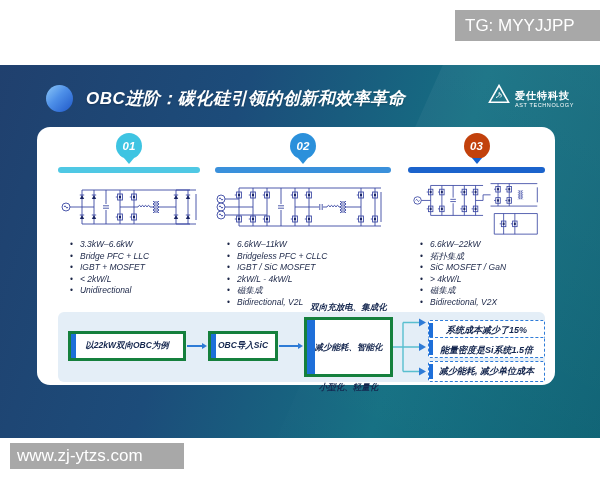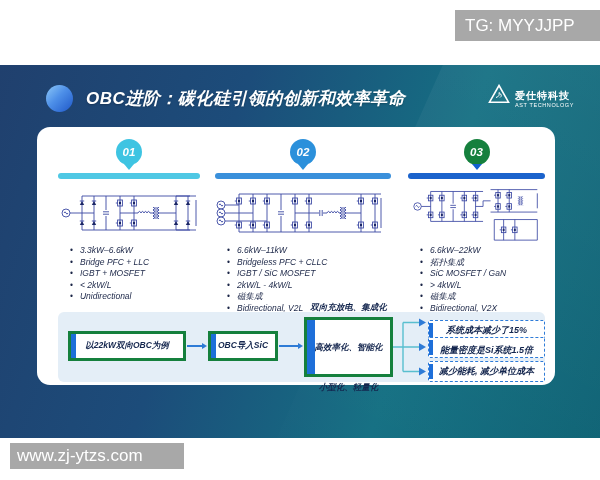--- a/index.html
+++ b/index.html
@@ -21,27 +21,27 @@
   .s-title{margin-left:13px;font-size:17px;font-weight:700;font-style:italic;color:#fff;
          letter-spacing:0.5px;text-shadow:0 1px 2px rgba(0,0,0,0.25);white-space:nowrap;}
   .company{position:absolute;right:26px;top:15px;display:flex;align-items:center;gap:5px;color:#fff;}
   .company .txt{display:flex;flex-direction:column;line-height:1.1;margin-top:10px;}
   .company .cn{font-size:10px;font-weight:700;letter-spacing:1px;}
   .company .en{font-size:5.5px;letter-spacing:0.6px;margin-top:1px;}
   
   .card{position:absolute;left:37px;top:62px;width:518px;height:258px;background:#fff;border-radius:13px;}
   .col{position:absolute;top:6px;}
   .col1{left:21px;width:142px;} .col2{left:178px;width:176px;} .col3{left:371px;width:137px;}
-  .pin{width:26px;height:26px;border-radius:50%;margin:6px auto;position:relative;color:#fff;
+  .pin{width:26px;height:26px;border-radius:50%;margin:0 auto;position:relative;color:#fff;
        font-size:11.5px;font-weight:700;font-style:italic;display:flex;align-items:center;justify-content:center;}
   .pin::after{content:"";position:absolute;left:50%;bottom:-5px;transform:translateX(-50%);
        border-left:5px solid transparent;border-right:5px solid transparent;}
   .s1 .pin{background:#3EC4E2;} .s1 .pin::after{border-top:6px solid #3EC4E2;}
   .s2 .pin{background:#2B90DB;} .s2 .pin::after{border-top:6px solid #2B90DB;}
-  .s3 .pin{background:#15803d;} .s3 .pin::after{border-top:6px solid #1360CE;}
+  .s3 .pin{background:#c2410c;} .s3 .pin::after{border-top:6px solid #1360CE;}
   .bar{height:6px;border-radius:3px;margin-top:8px;}
   .s1 .bar{background:#4FC8E4;} .s2 .bar{background:#3A90DB;} .s3 .bar{background:#1B63CC;}
   .circuit{display:block;margin-top:5px;width:100%;height:58px;color:#1B2666;}
   ul.bullets{margin:3px 0 0 0;padding:0 0 0 12px;list-style:none;}
   ul.bullets li{font-size:8.5px;font-style:italic;font-weight:400;color:#1C2748;line-height:11.5px;white-space:nowrap;}
   ul.bullets li::before{content:"•";margin-right:7px;font-style:normal;}
   
   .flow{position:absolute;left:21px;top:185px;width:487px;height:70px;background:#E4EEF7;border-radius:6px;}
   .fbox{position:absolute;background:#fff;border:3px solid #15803d;box-sizing:border-box;
         display:flex;align-items:center;justify-content:center;text-align:center;
@@ -248,21 +248,21 @@
         </div>
         <div class="harrow a1"></div>
         <div class="fbox f2">
           <span class="accent"></span>
           <span>OBC导入SiC</span>
         </div>
         <div class="harrow a2"></div>
         <div class="fbox f3">
           <span class="accent"></span>
           <span>双向充放电、集成化</span>
-          <span>高效率化、智能化</span>
+          <span>减少能耗、智能化</span>
           <span>小型化、轻量化</span>
         </div>
         <svg class="connector" viewBox="0 0 40 70">
           <g stroke="#59BFCF" stroke-width="1.4" fill="none">
             <path d="M0,35 H10 M10,10.5 V59.5 M10,10.5 H26 M10,35 H26 M10,59.5 H26"></path>
           </g>
           <path d="M26,6.5 l7,4 -7,4 Z" fill="#2E7BD6"></path>
           <path d="M26,31 l7,4 -7,4 Z" fill="#2E7BD6"></path>
           <path d="M26,55.5 l7,4 -7,4 Z" fill="#2E7BD6"></path>
         </svg>

